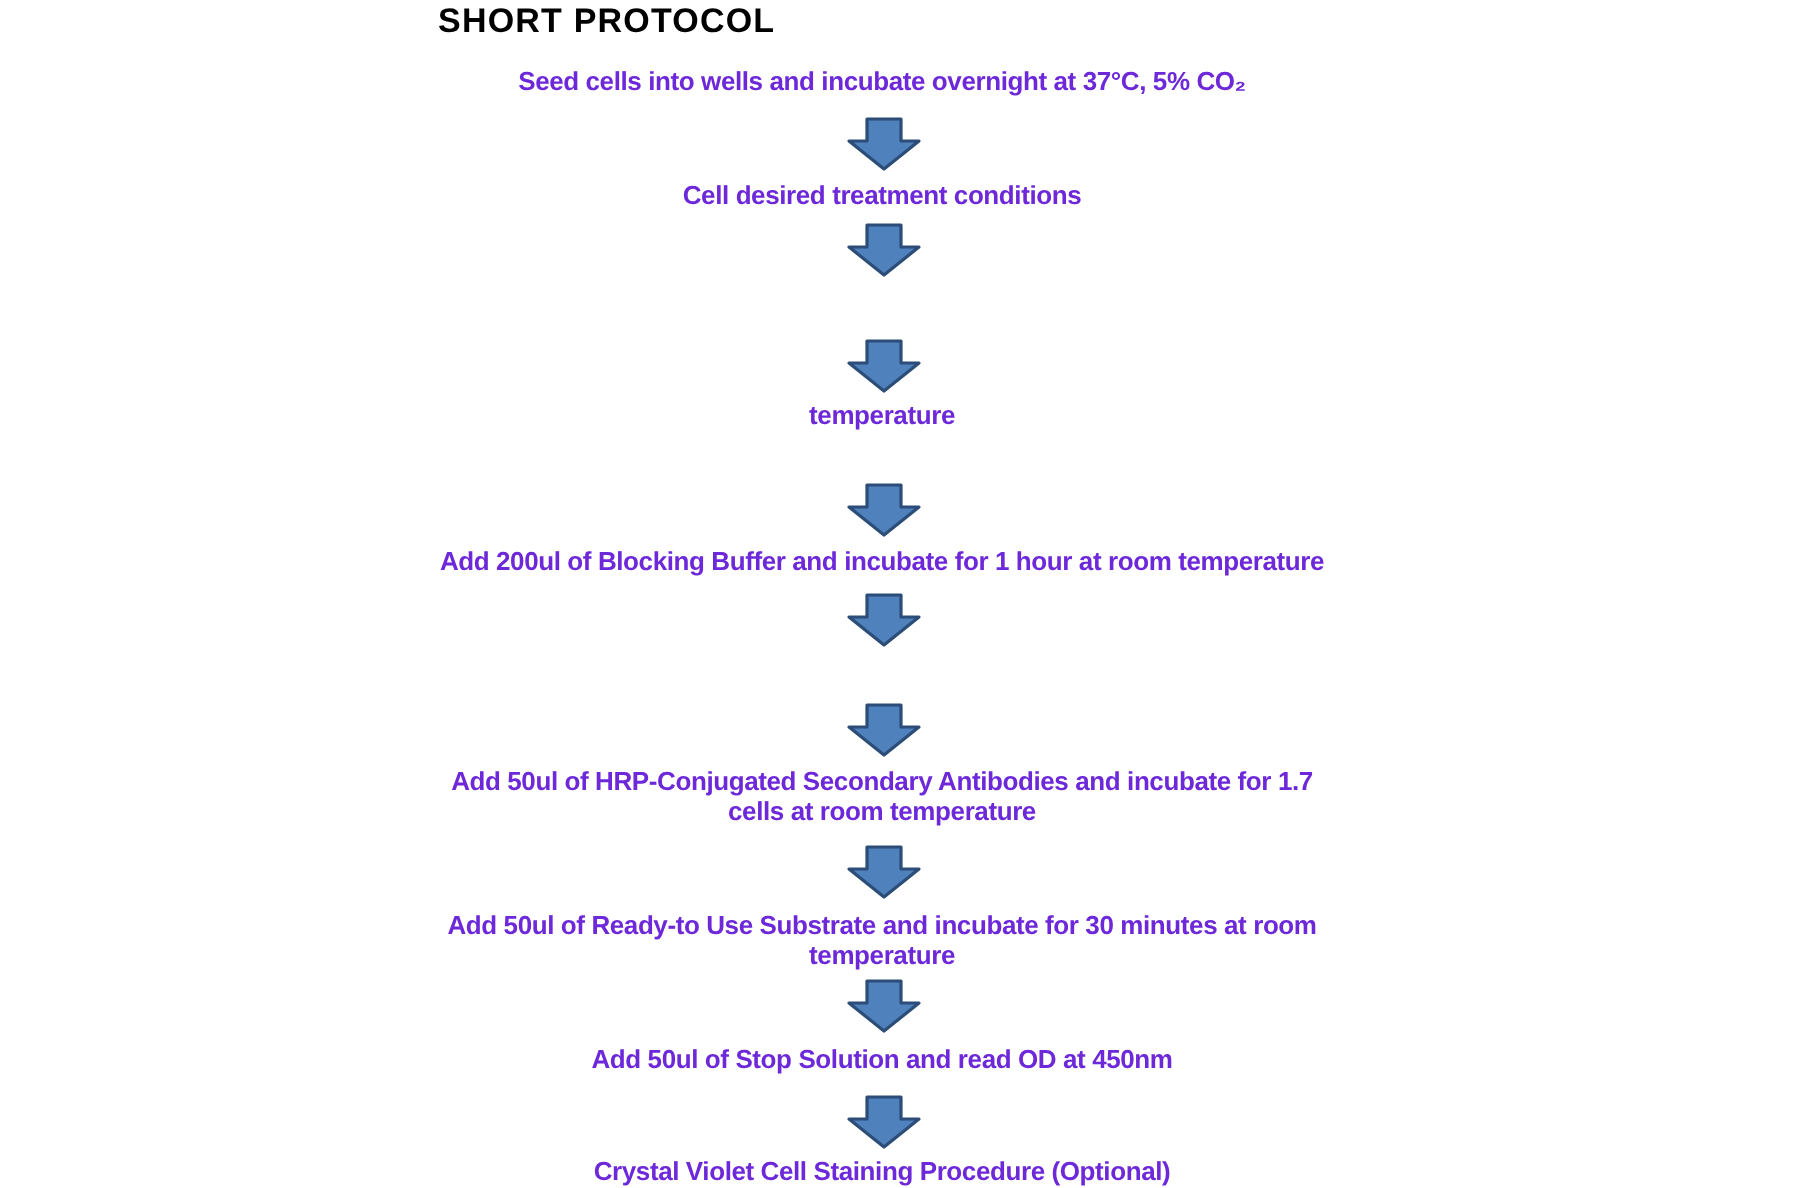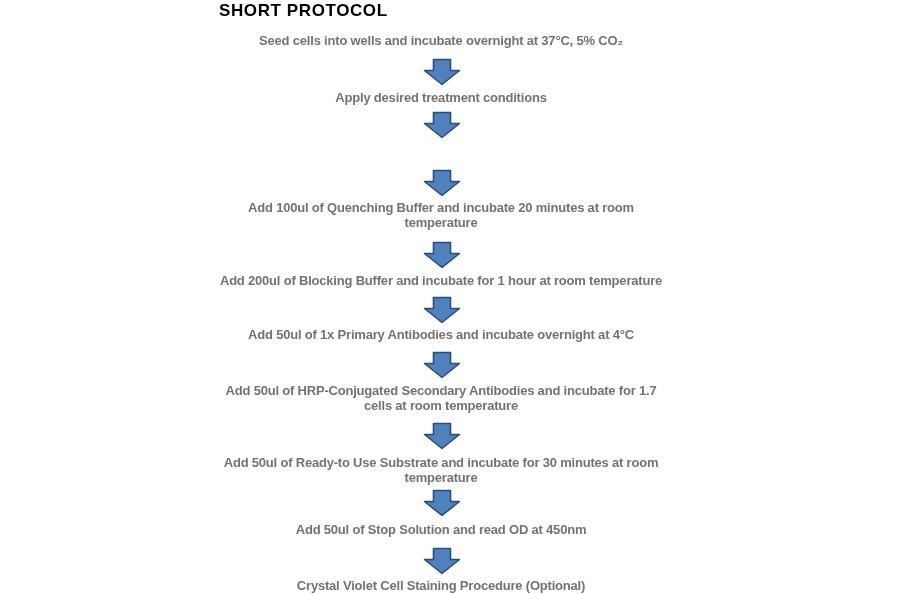--- a/index.html
+++ b/index.html
@@ -26,21 +26,21 @@
   .flow { position: absolute; left: 0; top: 0; width: 900px; height: 594px; }
   .step {
     position: absolute;
     left: 0;
     width: 882px;              
     text-align: center;
     font-size: 13px;
     font-weight: bold;
     letter-spacing: -0.2px;
     line-height: 15px;
-    color: #737373;
+    color: #6d28d9;
   }
   .arrow {
     position: absolute;
     left: 423px;               
     display: block;
   }
 </style>
 </head>
 <body>
 
@@ -51,52 +51,48 @@
 
     <div class="step" style="top:33px">
       <div>Seed cells into wells and incubate overnight at 37°C, 5% CO₂</div>
     </div>
 
     <svg class="arrow" style="top:58px" width="38" height="28" viewBox="0 0 38 28">
       <path d="M10.5 1.5 H27.5 V12.5 H36.5 L19 26.5 L1.5 12.5 H10.5 Z" stroke-width="1.6" stroke-linejoin="round" fill="#4f81bd" stroke="#2b4d77"></path>
     </svg>
 
     <div class="step" style="top:90px">
-      <div>Apply desired treatment conditions</div>
+      <div>Cell desired treatment conditions</div>
     </div>
 
     <svg class="arrow" style="top:111px" width="38" height="28" viewBox="0 0 38 28">
       <path d="M10.5 1.5 H27.5 V12.5 H36.5 L19 26.5 L1.5 12.5 H10.5 Z" stroke-width="1.6" stroke-linejoin="round" fill="#4f81bd" stroke="#2b4d77"></path>
     </svg>
 
 
     <svg class="arrow" style="top:169px" width="38" height="28" viewBox="0 0 38 28">
       <path d="M10.5 1.5 H27.5 V12.5 H36.5 L19 26.5 L1.5 12.5 H10.5 Z" stroke-width="1.6" stroke-linejoin="round" fill="#4f81bd" stroke="#2b4d77"></path>
     </svg>
 
     <div class="step" style="top:200px">
-      <div>Add 100ul of Quenching Buffer and incubate 20 minutes at room</div>
       <div>temperature</div>
     </div>
 
     <svg class="arrow" style="top:241px" width="38" height="28" viewBox="0 0 38 28">
       <path d="M10.5 1.5 H27.5 V12.5 H36.5 L19 26.5 L1.5 12.5 H10.5 Z" stroke-width="1.6" stroke-linejoin="round" fill="#4f81bd" stroke="#2b4d77"></path>
     </svg>
 
     <div class="step" style="top:273px">
       <div>Add 200ul of Blocking Buffer and incubate for 1 hour at room temperature</div>
     </div>
 
     <svg class="arrow" style="top:296px" width="38" height="28" viewBox="0 0 38 28">
       <path d="M10.5 1.5 H27.5 V12.5 H36.5 L19 26.5 L1.5 12.5 H10.5 Z" stroke-width="1.6" stroke-linejoin="round" fill="#4f81bd" stroke="#2b4d77"></path>
     </svg>
 
-    <div class="step" style="top:327px">
-      <div>Add 50ul of 1x Primary Antibodies and incubate overnight at 4°C</div>
-    </div>
 
     <svg class="arrow" style="top:351px" width="38" height="28" viewBox="0 0 38 28">
       <path d="M10.5 1.5 H27.5 V12.5 H36.5 L19 26.5 L1.5 12.5 H10.5 Z" stroke-width="1.6" stroke-linejoin="round" fill="#4f81bd" stroke="#2b4d77"></path>
     </svg>
 
     <div class="step" style="top:383px">
       <div>Add 50ul of HRP-Conjugated Secondary Antibodies and incubate for 1.7</div>
       <div>cells at room temperature</div>
     </div>
 

